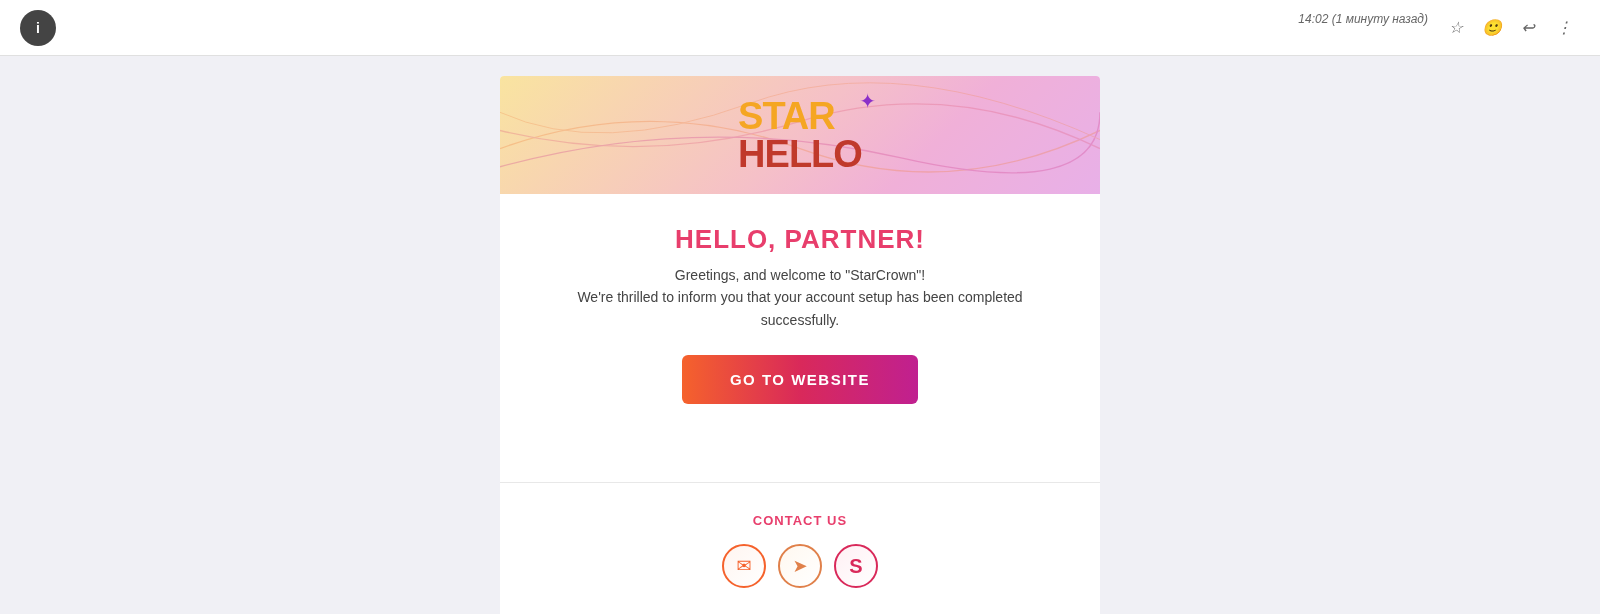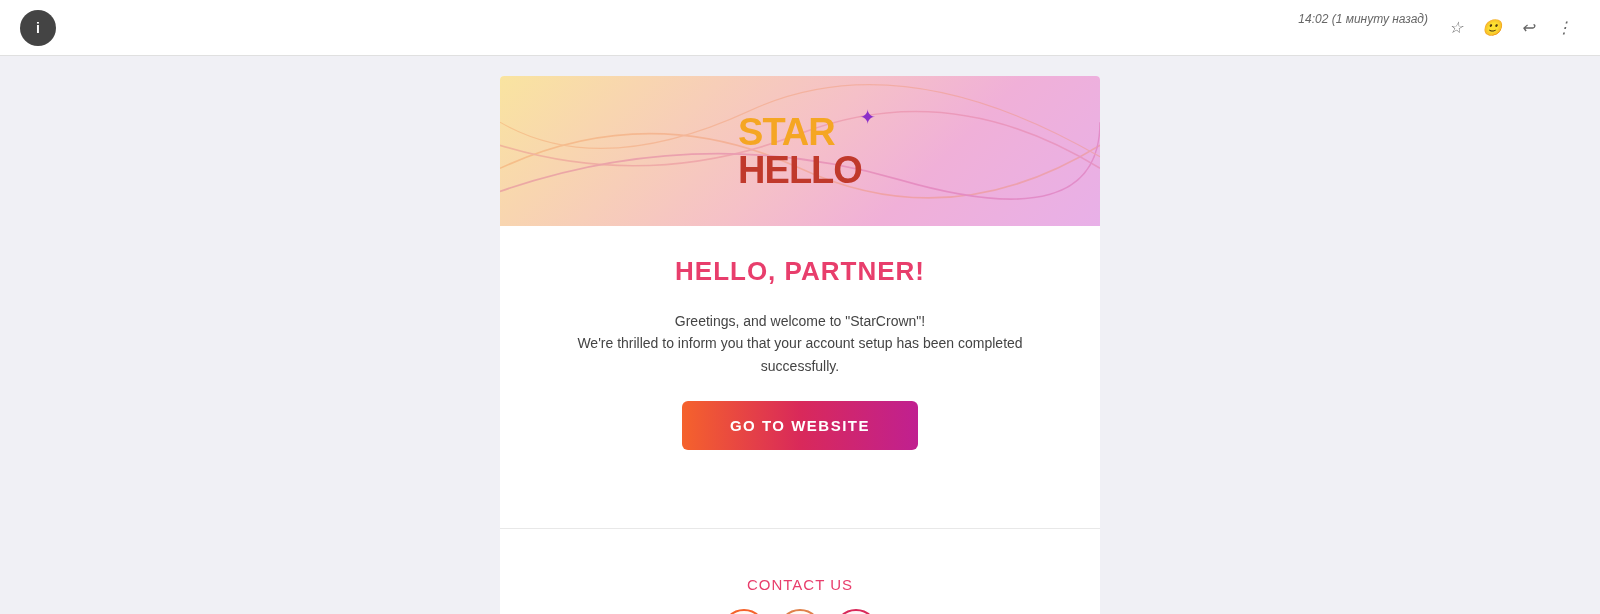--- a/index.html
+++ b/index.html
@@ -103,21 +103,21 @@
       background: #fff;
       width: 600px;
       max-width: 100%;
       border-radius: 4px;
       overflow: hidden;
     }
 
     
     .email-banner {
       width: 100%;
-      height: 150px;
+      height: 118px;
       background: linear-gradient(135deg, #f9e4a0 0%, #f8d5b0 20%, #f5c0c8 50%, #f0b0d8 70%, #e8b0e8 100%);
       position: relative;
       display: flex;
       align-items: center;
       justify-content: center;
       overflow: hidden;
     }
 
     .banner-lines {
       position: absolute;
@@ -173,21 +173,21 @@
     
     .email-content {
       padding: 30px 40px;
       text-align: center;
     }
 
     .hello-heading {
       font-size: 26px;
       font-weight: 900;
       color: #e83e6c;
-      margin-bottom: 23px;
+      margin-bottom: 9px;
       letter-spacing: 1px;
     }
 
     .greeting-text {
       font-size: 14px;
       color: #444;
       line-height: 1.6;
       margin-bottom: 24px;
     }
 
@@ -212,26 +212,25 @@
       margin: 4px 0 20px 0;
     }
 
     
     .contact-section {
       padding: 10px 40px 20px;
       text-align: center;
     }
 
     .contact-title {
-      font-size: 15px;
-      font-weight: 400;
+      font-size: 13px;
+      font-weight: 700;
       color: #e83e6c;
       letter-spacing: 1px;
       margin-bottom: 16px;
-      margin-top: 17px;
     }
 
     .social-icons {
       display: flex;
       justify-content: center;
       gap: 12px;
       margin-bottom: 16px;
     }
 
     .social-icon-circle {

